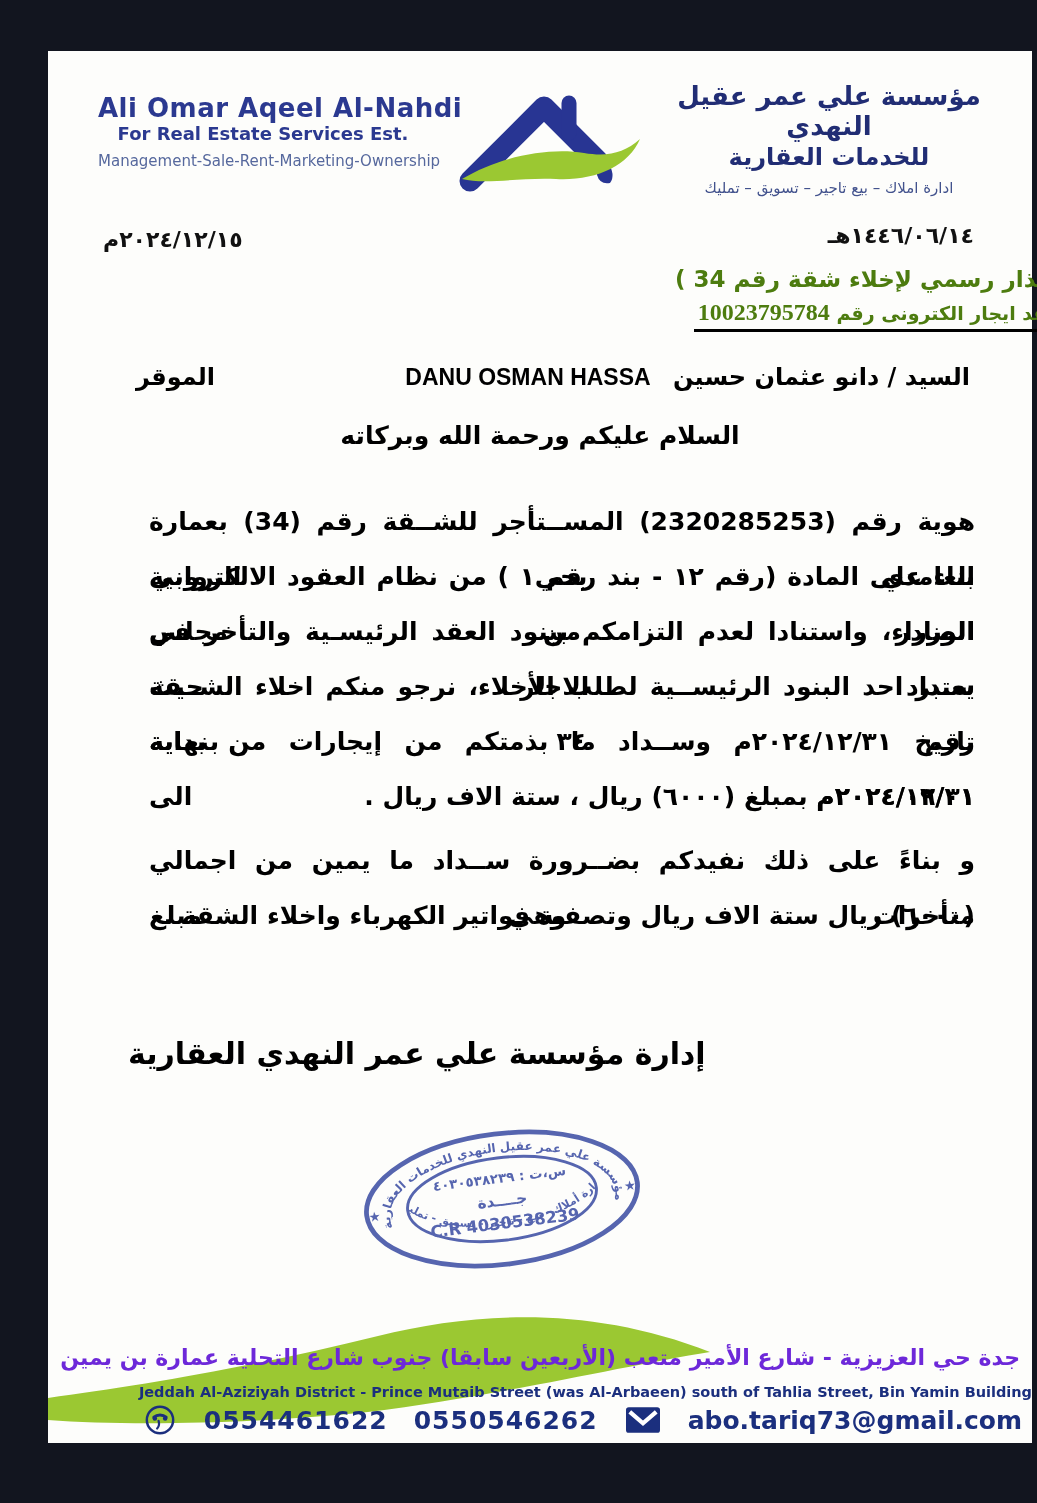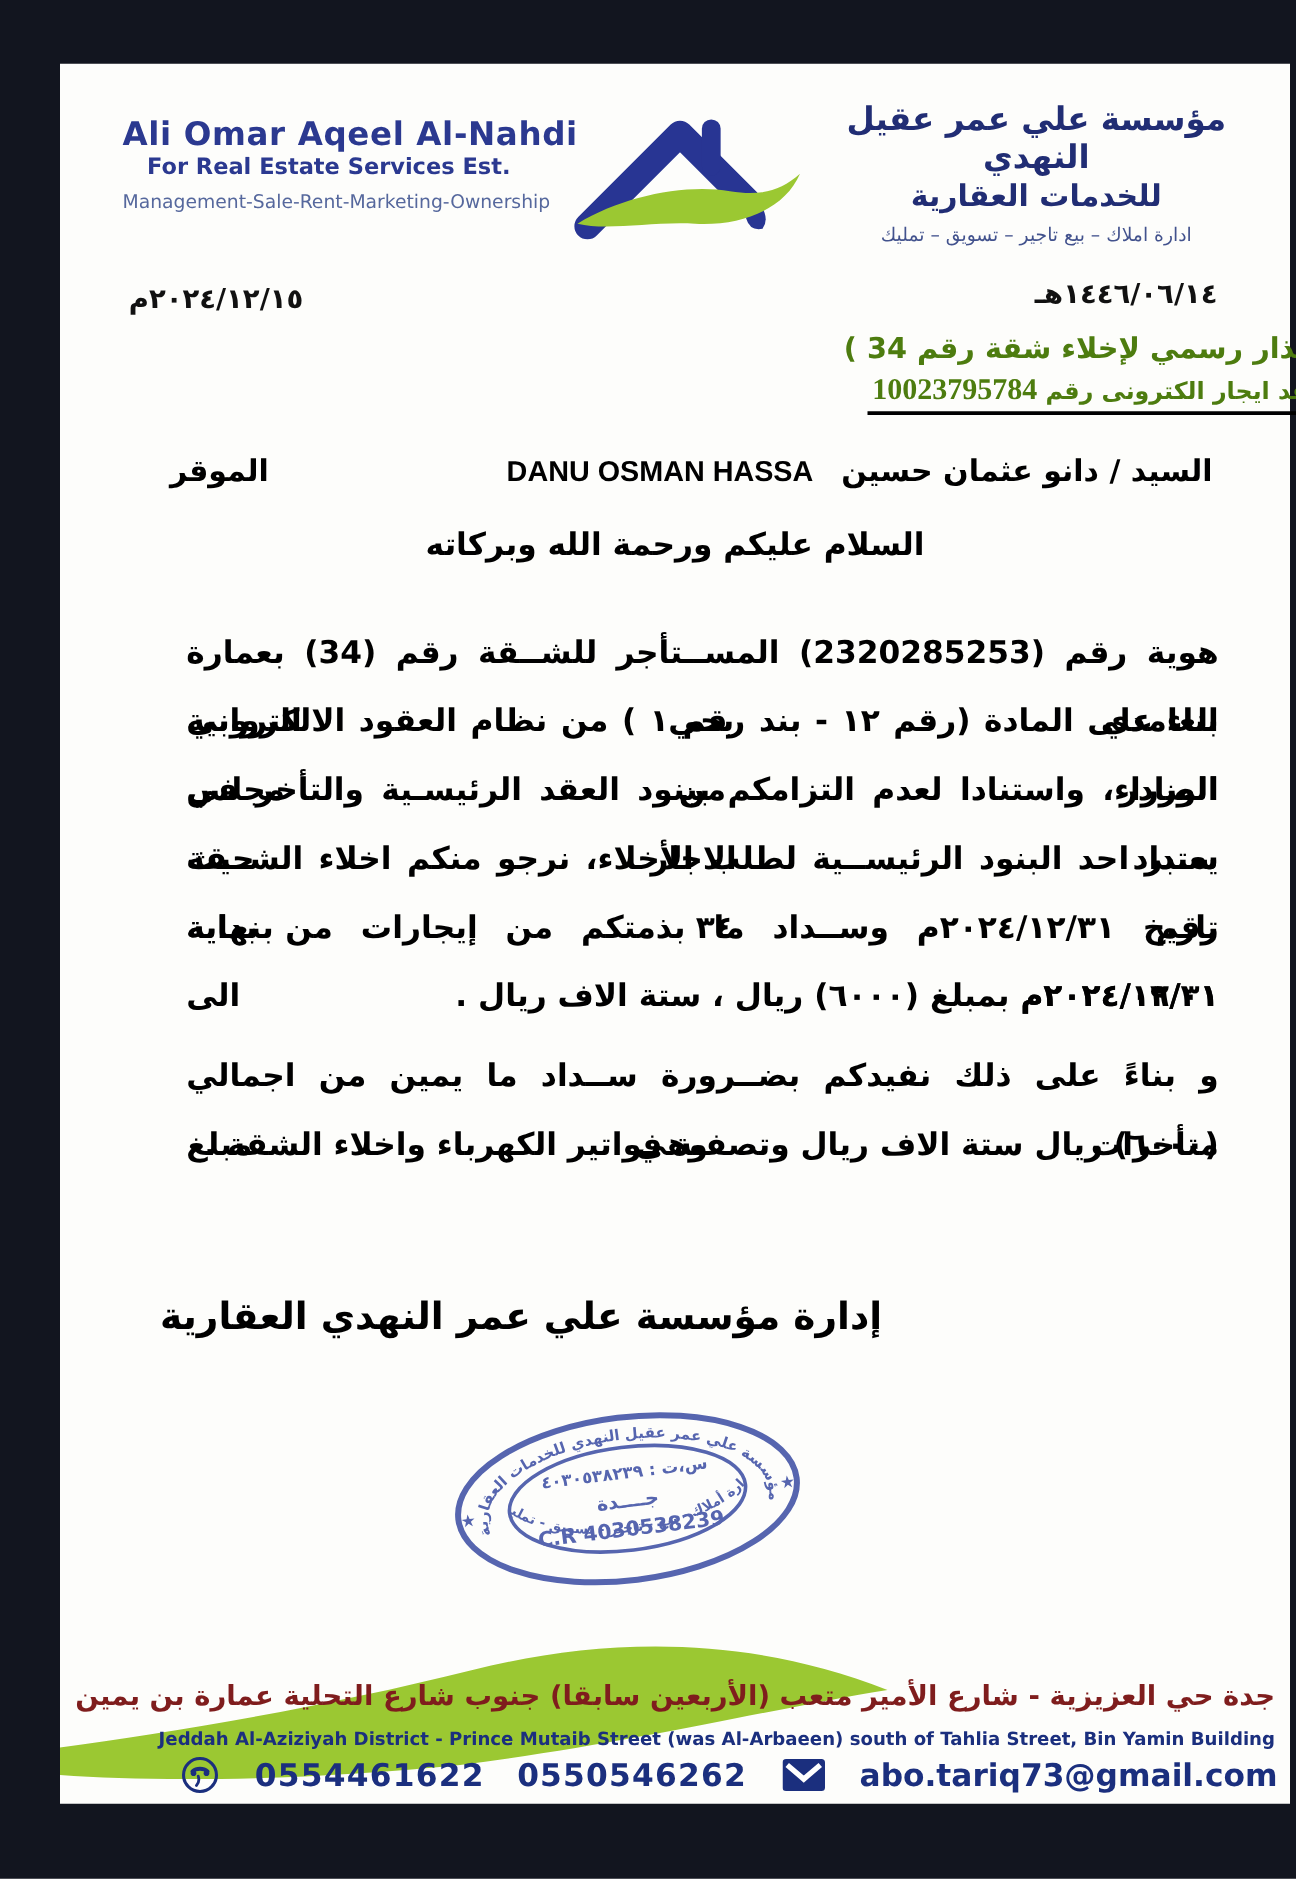--- a/index.html
+++ b/index.html
@@ -40,22 +40,22 @@
   .body-text{position:absolute;right:57px;left:57px;top:443px;direction:rtl;color:#000;font-size:25px;font-weight:bold;margin-left:44px;}
   .body-line{height:55px;line-height:55px;text-align:justify;text-align-last:justify;white-space:normal;}
   .body-line.last{text-align-last:right;}
   .para2{margin-top:9px;}
   .closing{position:absolute;left:0;top:905px;width:100%;text-align:center;font-size:25px;font-weight:bold;color:#000;direction:rtl;padding-left:60px;box-sizing:border-box;}
   .signature{position:absolute;left:80px;top:985px;font-size:30px;font-weight:bold;color:#000;direction:rtl;}
   
   .stamp{position:absolute;left:308px;top:1076px;width:292px;height:144px;transform:rotate(-7deg);opacity:.88;}
   
   .wave{position:absolute;left:0;top:1253px;width:690px;height:124px;}
-  .addr-ar-footer{position:absolute;right:12px;top:1294px;font-size:22px;font-weight:600;color:#7f1d1d;direction:rtl;white-space:nowrap;}
-  .addr-en-footer{position:absolute;right:12px;top:1333px;font-size:14.5px;font-weight:bold;color:#1b2f7e;white-space:nowrap;}
+  .addr-ar-footer{position:absolute;right:12px;top:1294px;font-size:22px;font-weight:600;color:#6d28d9;direction:rtl;white-space:nowrap;}
+  .addr-en-footer{position:absolute;right:0;top:1333px;font-size:14.5px;font-weight:bold;color:#1b2f7e;white-space:nowrap;}
   .contact{position:absolute;right:10px;top:1353px;display:flex;align-items:center;gap:28px;color:#1b2f7e;font-weight:bold;font-size:25px;}
   .contact .nums{display:flex;gap:26px;letter-spacing:1px;}
   .icon{display:inline-flex;align-items:center;justify-content:center;}
 </style>
 </head>
 <body>
 
 <div class="page">
 
   <div class="header-en">

